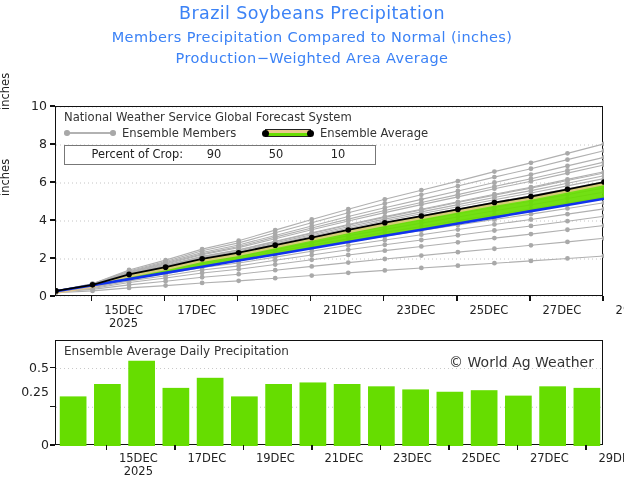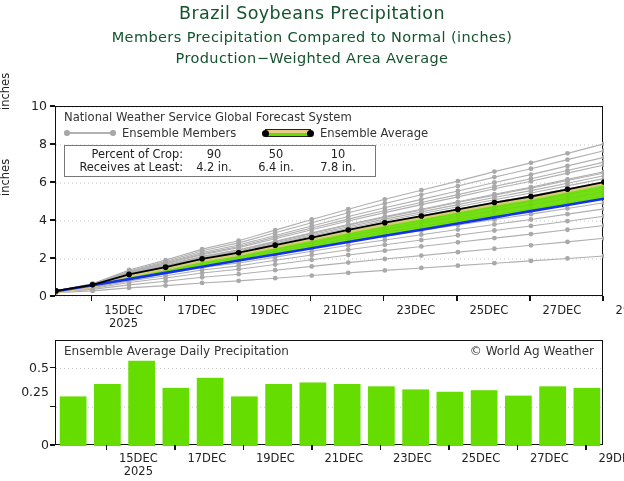--- a/index.html
+++ b/index.html
@@ -1,19 +1,19 @@
 <!DOCTYPE html>
 <html><head>
 <meta charset="utf-8">
 <style>
   html,body{margin:0;padding:0;background:#ffffff;}
   body{width:624px;height:481px;font-family:"DejaVu Sans",sans-serif;color:#1a1a1a;overflow:hidden;}
   #root{position:relative;width:624px;height:481px;}
 
-  .ttl{position:absolute;left:0;width:624px;text-align:center;color:#14532d;letter-spacing:.4px;}
+  .ttl{position:absolute;left:0;width:624px;text-align:center;color:#3b82f6;letter-spacing:.4px;}
   #title-main{top:3px;font-size:17.5px;}
   #title-sub1{top:29px;font-size:14.5px;}
   #title-sub2{top:50px;font-size:14.5px;}
   #title-sub3{top:71px;font-size:14.5px;}
 
   
   #main-panel{position:absolute;left:55px;top:106px;width:548px;height:190px;
               border:1.6px solid #111;box-sizing:border-box;background:#fff;}
   #main-plot-svg{position:absolute;left:0;top:0;width:548px;height:190px;}
 
@@ -47,21 +47,21 @@
             padding:2px 6px 3px 6px;}
   .crop-row{display:flex;font-size:11.4px;color:#222;line-height:12.5px;white-space:nowrap;}
   .crop-lbl{width:112px;text-align:right;}
   .crop-val{width:62px;text-align:center;}
 
   
   #bot-panel{position:absolute;left:55px;top:340px;width:548px;height:105px;
              border:1.6px solid #111;box-sizing:border-box;background:#fff;}
   #bot-plot-svg{position:absolute;left:0;top:0;width:548px;height:105px;}
   #bot-title{position:absolute;left:8px;top:3px;font-size:12px;color:#333;white-space:nowrap;}
-  #copyright{position:absolute;right:8px;top:3px;font-size:12px;color:#333;white-space:nowrap;}
+  #copyright{position:absolute;right:8px;top:13px;font-size:14px;color:#333;white-space:nowrap;}
   #ylabel-bot{position:absolute;left:-2px;top:110px;width:16px;text-align:center;font-size:11.5px;
               color:#222;transform:rotate(-90deg);transform-origin:left top;white-space:nowrap;}
   .ytick-bot{position:absolute;right:0;width:44px;text-align:right;font-size:12.5px;color:#222;}
 </style>
 </head>
 <body>
 
 <div id="root">
 
   <div class="ttl" id="title-main">Brazil Soybeans Precipitation</div>
@@ -470,26 +470,20 @@
       </div>
     </div>
 
     <div id="crop-box">
       <div class="crop-row">
         <span class="crop-lbl">Percent of Crop:</span>
         <span class="crop-val">90</span>
         <span class="crop-val">50</span>
         <span class="crop-val">10</span>
       </div>
-      <div class="crop-row">
-        <span class="crop-lbl">Receives at Least:</span>
-        <span class="crop-val">4.2 in.</span>
-        <span class="crop-val">6.4 in.</span>
-        <span class="crop-val">7.8 in.</span>
-      </div>
     </div>
   </div>
   <div id="main-yticks">
       <div class="ytick-main" style="left: 7px; top: 288px;">0</div>
       <div class="tickline-main" style="left: 50px; top: 295.3px; width: 5px; height: 1.4px;"></div>
       <div class="ytick-main" style="left: 7px; top: 250px;">2</div>
       <div class="tickline-main" style="left: 50px; top: 257.3px; width: 5px; height: 1.4px;"></div>
       <div class="ytick-main" style="left: 7px; top: 212px;">4</div>
       <div class="tickline-main" style="left: 50px; top: 219.3px; width: 5px; height: 1.4px;"></div>
       <div class="ytick-main" style="left: 7px; top: 174px;">6</div>

